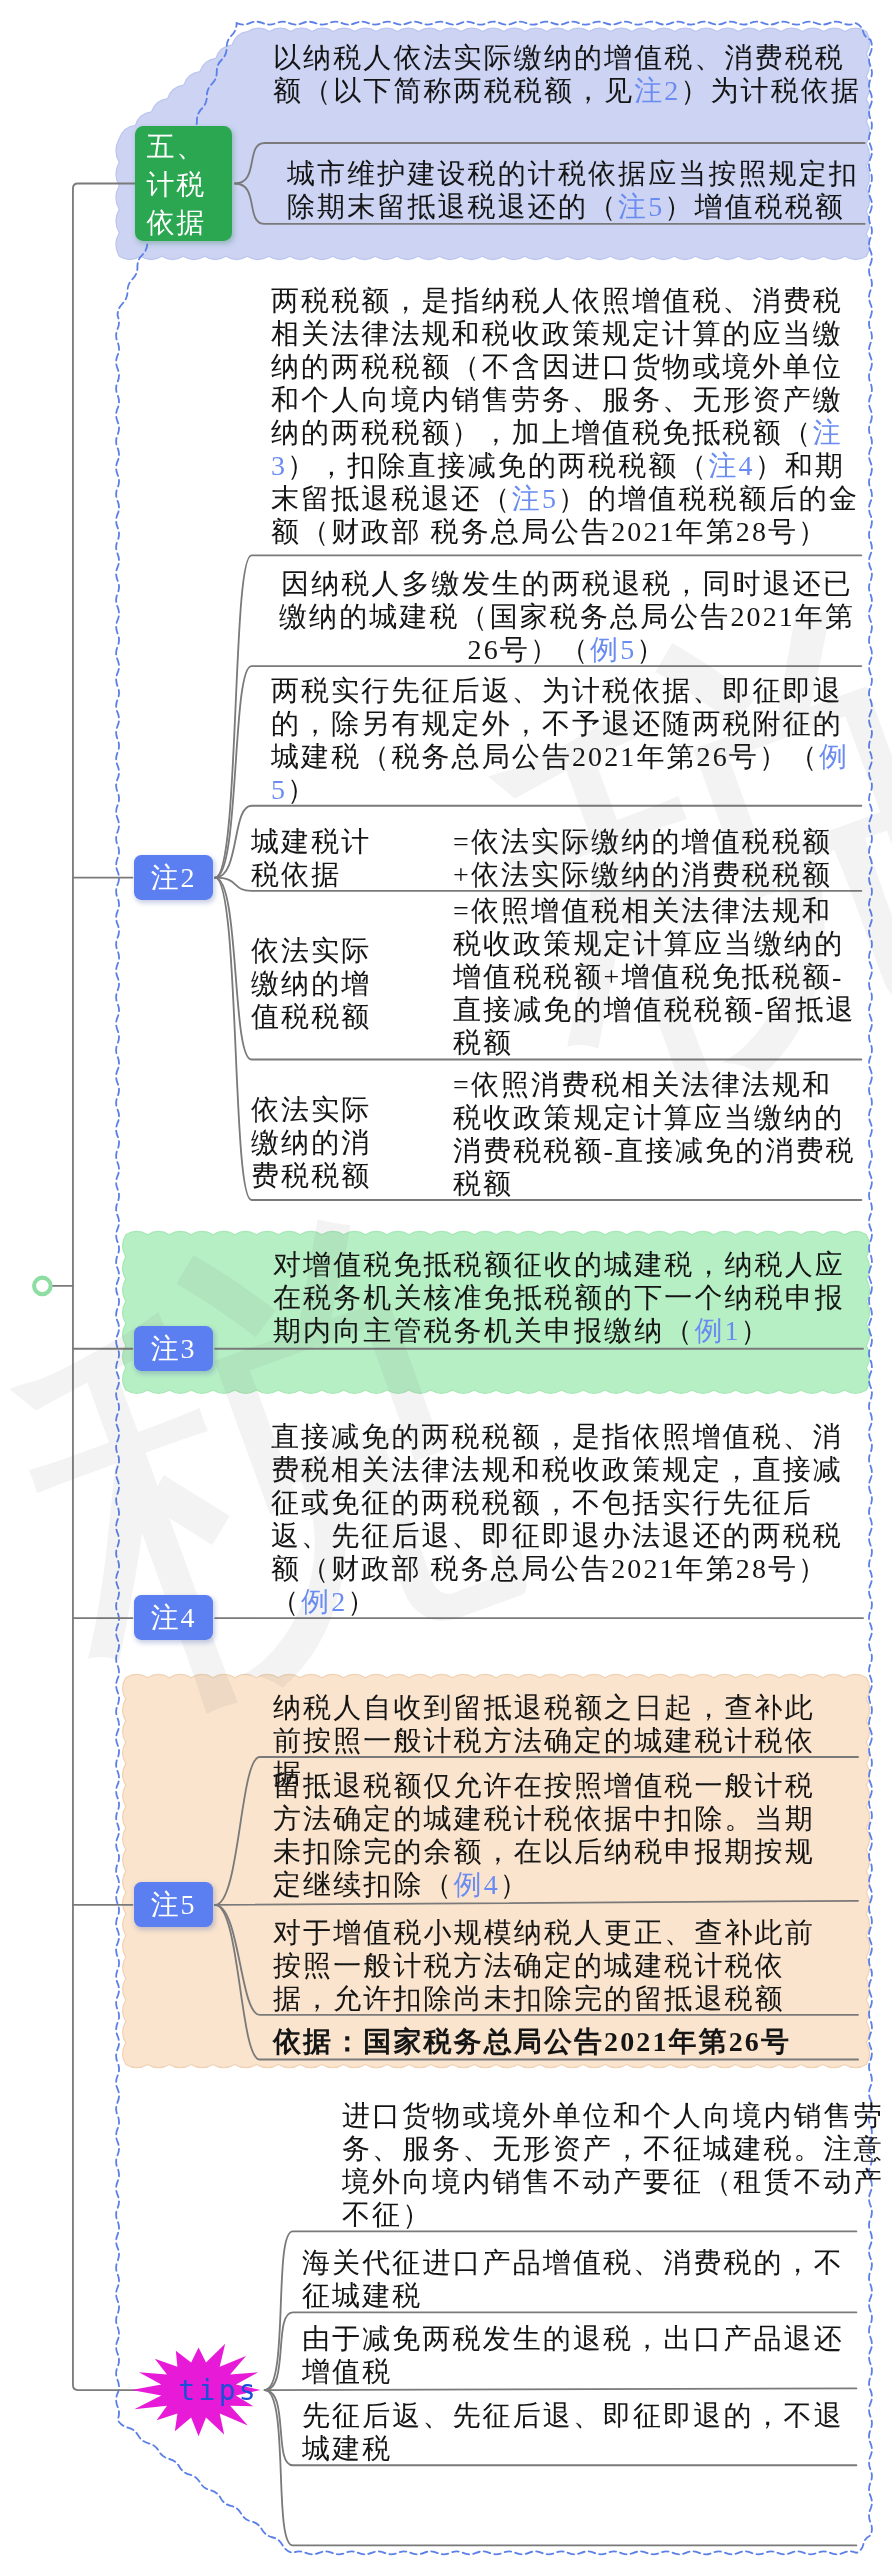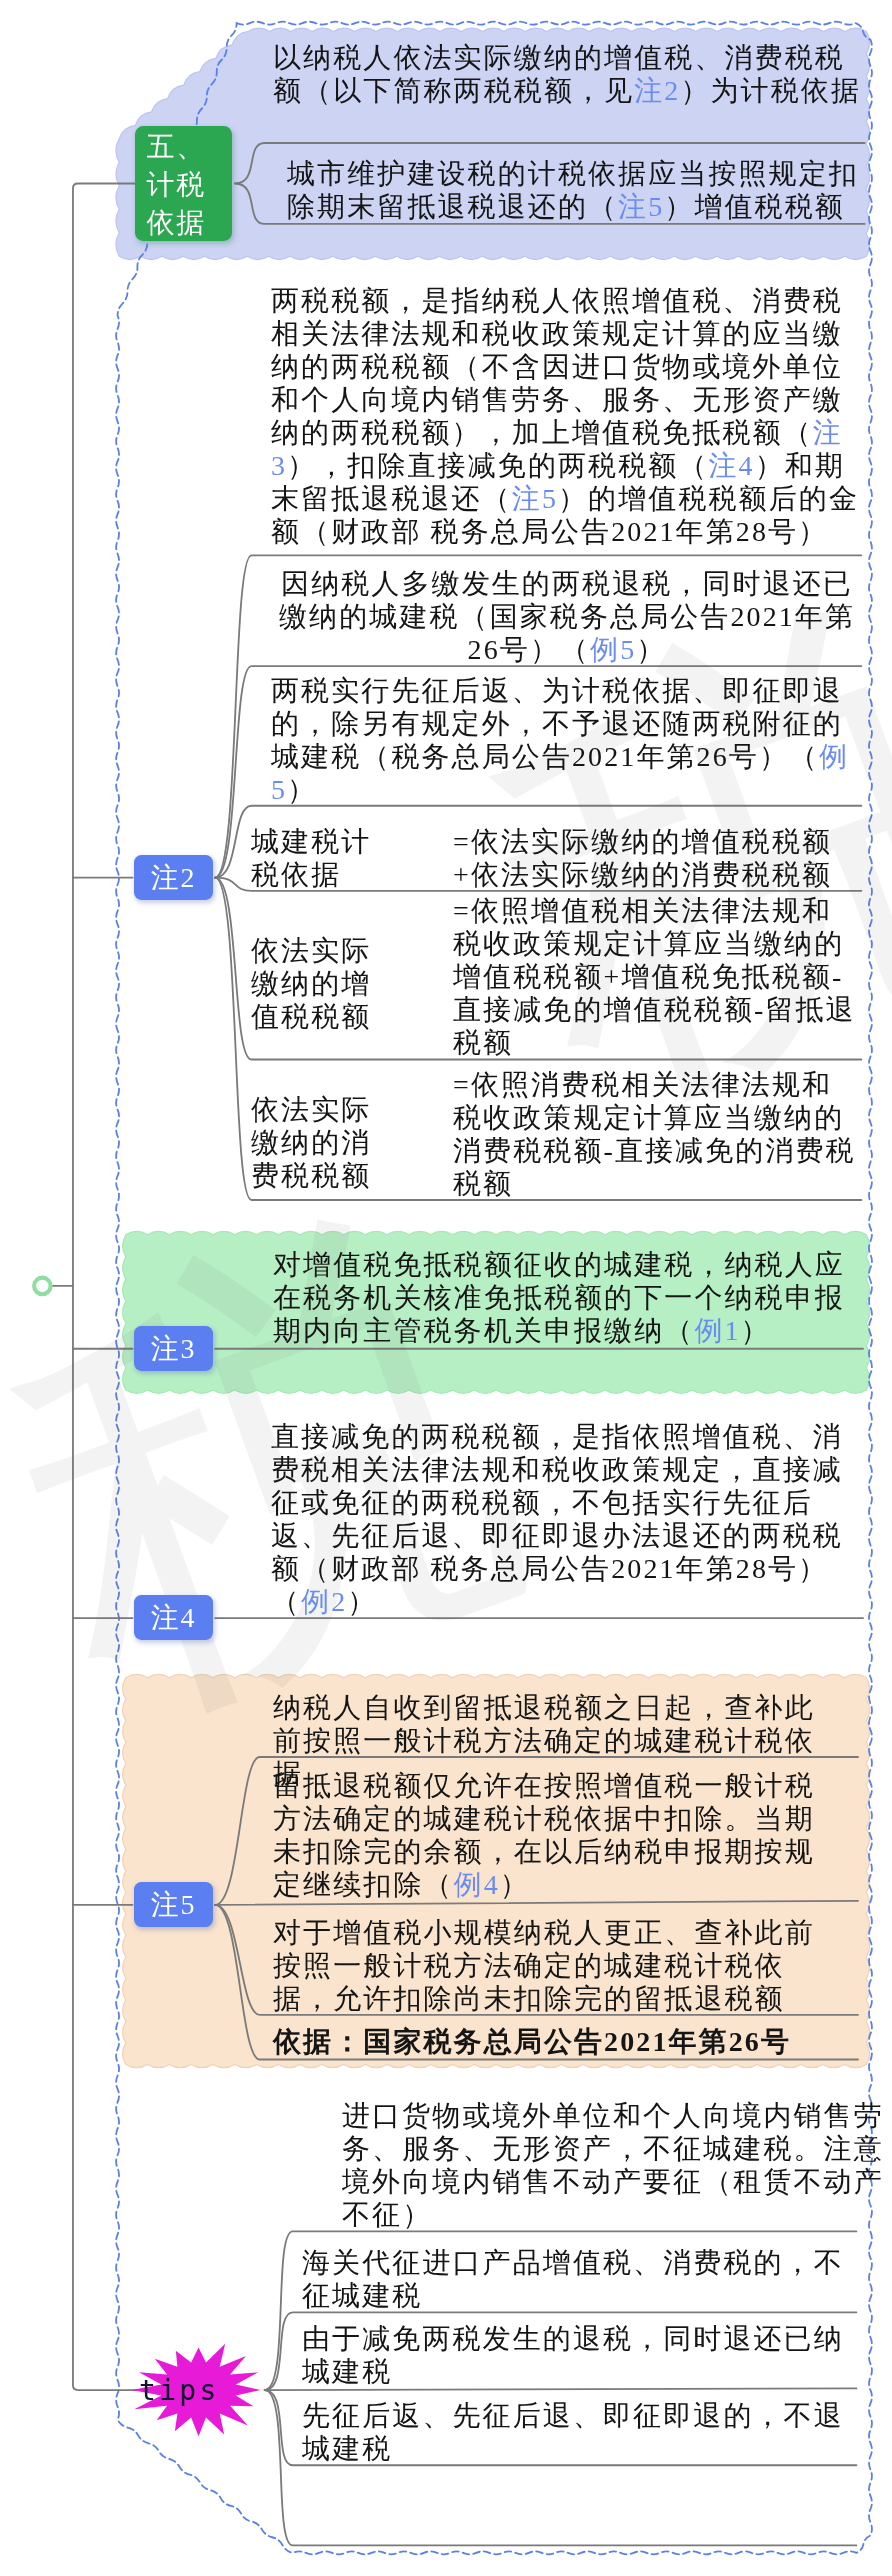--- a/index.html
+++ b/index.html
@@ -26,21 +26,21 @@
     font-size:28px;letter-spacing:1.7px;
     box-shadow:1.7px 2.5px 5px rgba(70,90,170,0.30);
   }
   .main-box{
     position:absolute;z-index:4;background:#2aa750;color:#ffffff;
     border-radius:8.3px;font-size:28px;line-height:38px;letter-spacing:1.7px;
     white-space:pre-line;text-align:left;padding:1.7px 0 0 11.6px;
     box-shadow:1.7px 2.5px 5px rgba(40,120,70,0.30);
   }
   .tips-label{
-    position:absolute;z-index:4;color:#0f172a;text-align:left;
+    position:absolute;z-index:4;color:#1d4ed8;text-align:right;
     font-family:"DejaVu Sans Mono","Liberation Mono",monospace;
     font-size:28px;letter-spacing:3.3px;
   }
 </style>
 </head>
 <body>
 
 <div class="canvas">
 
   <svg id="wires" class="layer" width="893" height="2576" viewBox="0 0 1080 3117">
@@ -110,17 +110,17 @@
 
   <div class="nbox" style="left:134px;top:1882px;width:79px;height:45px;">注5</div>
   <div class="item" style="left:273px;top:1691px;width:545px;"><span>纳税人自收到留抵退税额之日起，查补此前按照一般计税方法确定的城建税计税依据</span></div>
   <div class="item" style="left:273px;top:1769px;width:545px;"><span>留抵退税额仅允许在按照增值税一般计税方法确定的城建税计税依据中扣除。当期未扣除完的余额，在以后纳税申报期按规定继续扣除（</span><span class="ref">例4</span><span>）</span></div>
   <div class="item" style="left:273px;top:1916px;width:545px;"><span>对于增值税小规模纳税人更正、查补此前按照一般计税方法确定的城建税计税依据，允许扣除尚未扣除完的留抵退税额</span></div>
   <div class="item" style="left:273px;top:2025px;width:545px;font-weight:bold;"><span>依据：国家税务总局公告2021年第26号</span></div>
 
   <div class="tips-label" style="left:139px;top:2374px;width:120px;">tips</div>
   <div class="item" style="left:302px;top:2099px;width:545px;margin-left:40px;">进口货物或境外单位和个人向境内销售劳务、服务、无形资产，不征城建税。注意境外向境内销售不动产要征（租赁不动产不征）</div>
   <div class="item" style="left:302px;top:2246px;width:545px;">海关代征进口产品增值税、消费税的，不征城建税</div>
-  <div class="item" style="left:302px;top:2322px;width:545px;">由于减免两税发生的退税，同时退还已纳城建税</div>
+  <div class="item" style="left:302px;top:2322px;width:545px;">由于减免两税发生的退税，出口产品退还增值税</div>
   <div class="item" style="left:302px;top:2399px;width:545px;">先征后返、先征后退、即征即退的，不退城建税</div>
 
 </div>
 
 
 </body></html>

